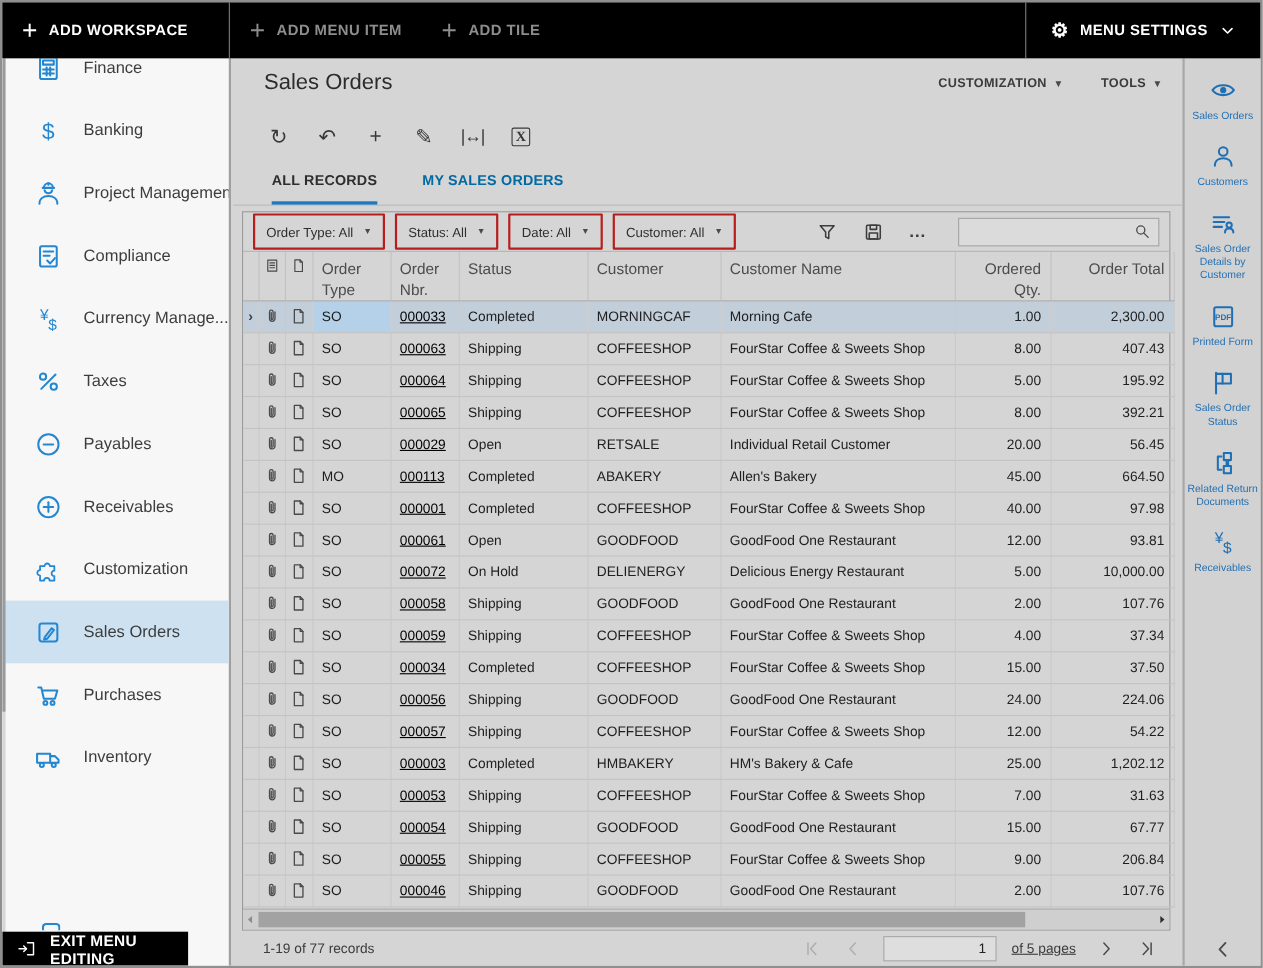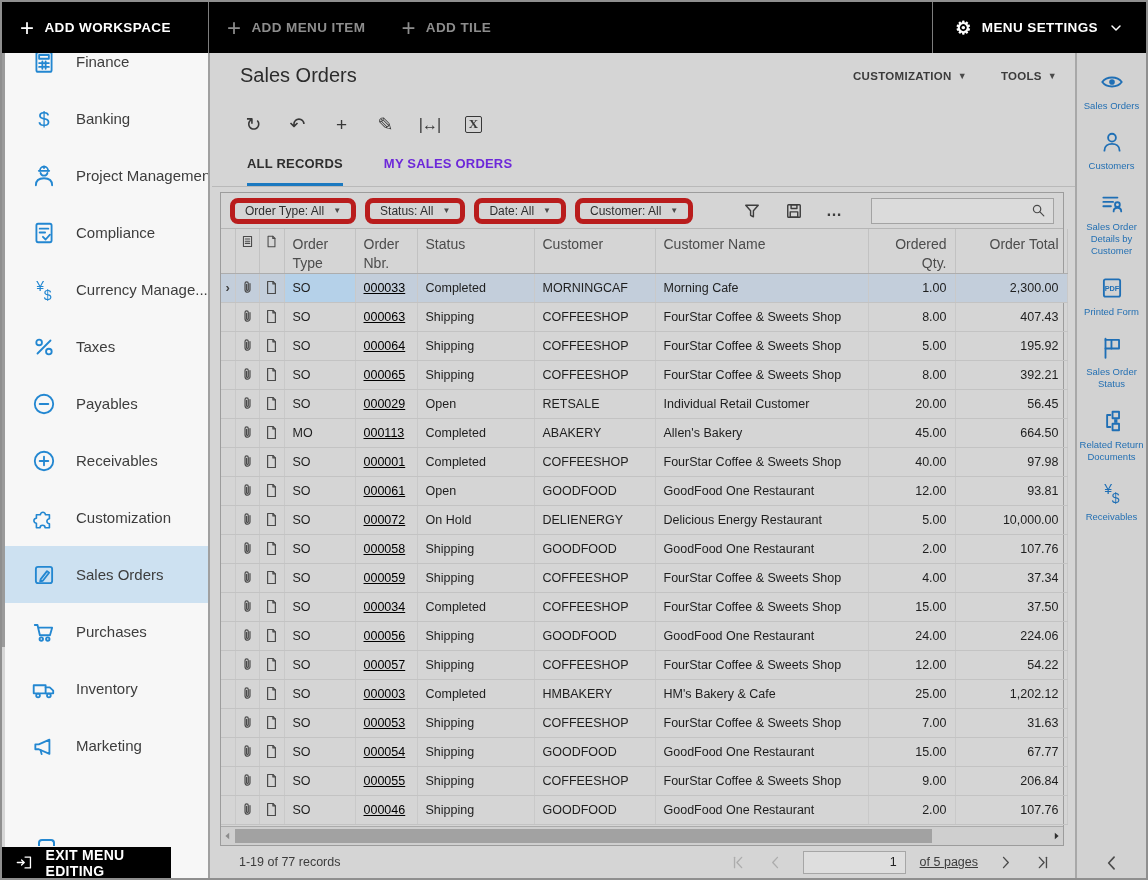--- a/index.html
+++ b/index.html
@@ -36,27 +36,27 @@
   .hdr-menus { margin-left:auto; display:flex; gap:34px; }
   .hdr-menu { font-size:11.5px; font-weight:700; color:#3b3b3b; letter-spacing:.3px; display:flex; align-items:center; gap:6px; cursor:pointer; }
   .caret { font-size:9px; color:#4a4a4a; }
 
   .toolbar { position:absolute; top:56px; left:26px; display:flex; gap:13px; }
   .tool-btn { width:31px; height:31px; display:flex; align-items:center; justify-content:center; font-size:19px; color:#383838; cursor:pointer; }
   .tool-btn .boxedx { display:inline-block; border:1.8px solid #383838; border-radius:2px; width:17px; height:17px; line-height:14px; text-align:center; font-size:13px; font-weight:700; font-family:"Liberation Serif",serif; }
   .fitw { font-size:16px; letter-spacing:-1px; }
 
   .tabsrow { position:absolute; top:103px; left:0; right:0; height:31px; border-bottom:1px solid #b9b9b9; padding-left:35px; display:flex; gap:41px; }
-  .tab { font-size:13px; font-weight:600; letter-spacing:.2px; color:#6d28d9; padding-bottom:10px; border-bottom:3px solid transparent; cursor:pointer; }
+  .tab { font-size:13px; font-weight:600; letter-spacing:.2px; color:#0369a1; padding-bottom:10px; border-bottom:3px solid transparent; cursor:pointer; }
   .tab.active { color:#2e2e2e; border-bottom-color:#1b79c0; }
 
   
   .grid-panel { position:absolute; top:139px; left:8px; right:11px; bottom:32px; border:1px solid #9c9c9c; background:#d5d5d5; }
   .filter-row { height:36px; display:flex; align-items:center; padding:0 9px; gap:9px; border-bottom:1px solid #b5b5b5; }
-  .chip { height:26px; border:5px solid #b91c1c; border-radius:8px; display:flex; align-items:center; gap:9px; padding:0 10px; font-size:12px; color:#2f2f2f; background:#d5d5d5; cursor:pointer; }
+  .chip { height:33px; border:2px solid #b91c1c; border-radius:1px; display:flex; align-items:center; gap:9px; padding:0 10px; font-size:12px; color:#2f2f2f; background:#d5d5d5; cursor:pointer; }
   .chip .caret { font-size:8px; }
   .f-icons { margin-left:auto; display:flex; align-items:center; gap:22px; }
   .f-icon { width:20px; height:20px; color:#3d3d3d; cursor:pointer; }
   .f-dots { font-size:16px; font-weight:700; color:#3d3d3d; letter-spacing:1px; cursor:pointer; }
   .searchbox { width:183px; height:26px; background:#dbdbdb; border:1px solid #a3a3a3; display:flex; align-items:center; padding:0 6px; margin-left:6px; }
   .searchbox input { flex:1; min-width:0; border:none; background:transparent; outline:none; font-size:12px; color:#333; font-family:inherit; }
   .searchbox .f-icon { width:17px; height:17px; color:#4a4a4a; }
 
   table.grid { border-collapse:collapse; width:100%; table-layout:fixed; }
   .grid th { height:44px; vertical-align:top; padding:6px 8px 0 8px; font-size:14px; font-weight:400; color:#4c4c4c; text-align:left; border-right:1px solid #c2c2c2; border-bottom:1px solid #adadad; line-height:1.35; }
@@ -252,29 +252,20 @@
             <svg viewBox="0 0 24 24" fill="none" stroke="currentColor" stroke-width="1.7" stroke-linecap="round" stroke-linejoin="round">
               <rect x="2.5" y="8.5" width="11" height="7.5"></rect>
               <path d="M13.5,10.5 h3.8 l3.2,3 v2.5 h-7"></path>
               <circle cx="6.5" cy="18" r="1.7"></circle>
               <circle cx="16.5" cy="18" r="1.7"></circle>
             </svg>
           </span>
           <span>Inventory</span>
         </div>
 
-        <div class="sb-item">
-          <span class="sb-icon">
-            <svg viewBox="0 0 24 24" fill="none" stroke="currentColor" stroke-width="1.7" stroke-linecap="round" stroke-linejoin="round">
-              <path d="M4,10.5 v4.5 h3.2 l9.8,4.3 V6.2 L7.2,10.5 z"></path>
-              <line x1="8.8" y1="15.6" x2="9.8" y2="19.5"></line>
-            </svg>
-          </span>
-          <span>Marketing</span>
-        </div>
       </div>
     <div class="sb-partial"></div>
     <div class="scrolltrack">
         <div class="scrollthumb"></div>
       </div>
     <div class="exit-bar">
       <span class="exit-icon">
           <svg viewBox="0 0 24 24" fill="none" stroke="currentColor" stroke-width="1.7" stroke-linecap="round" stroke-linejoin="round">
             <path d="M13,5 h7 v14 h-7"></path>
             <line x1="3" y1="12" x2="11.5" y2="12"></line>

